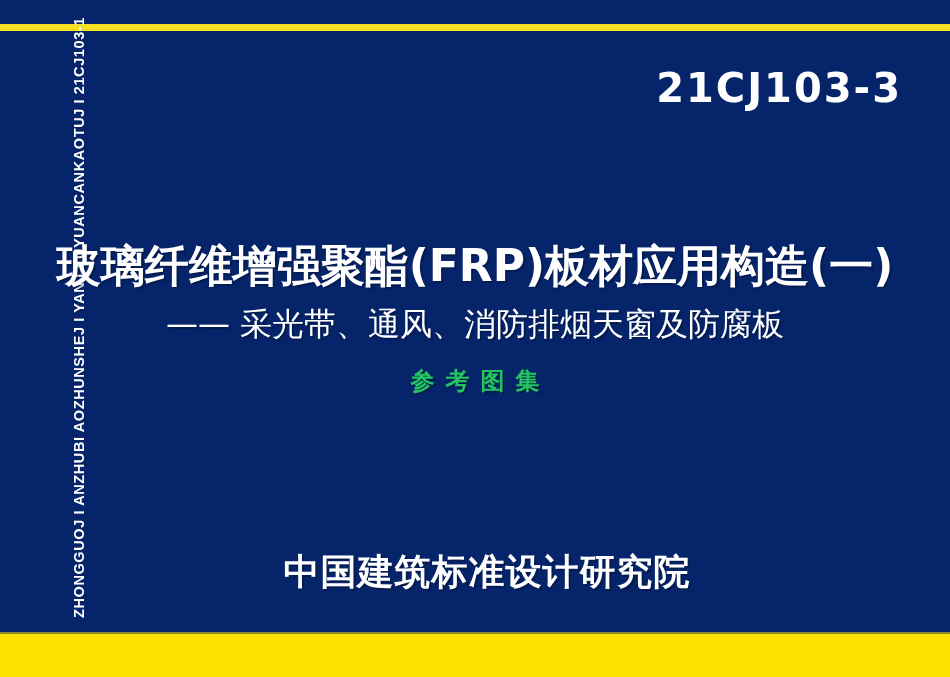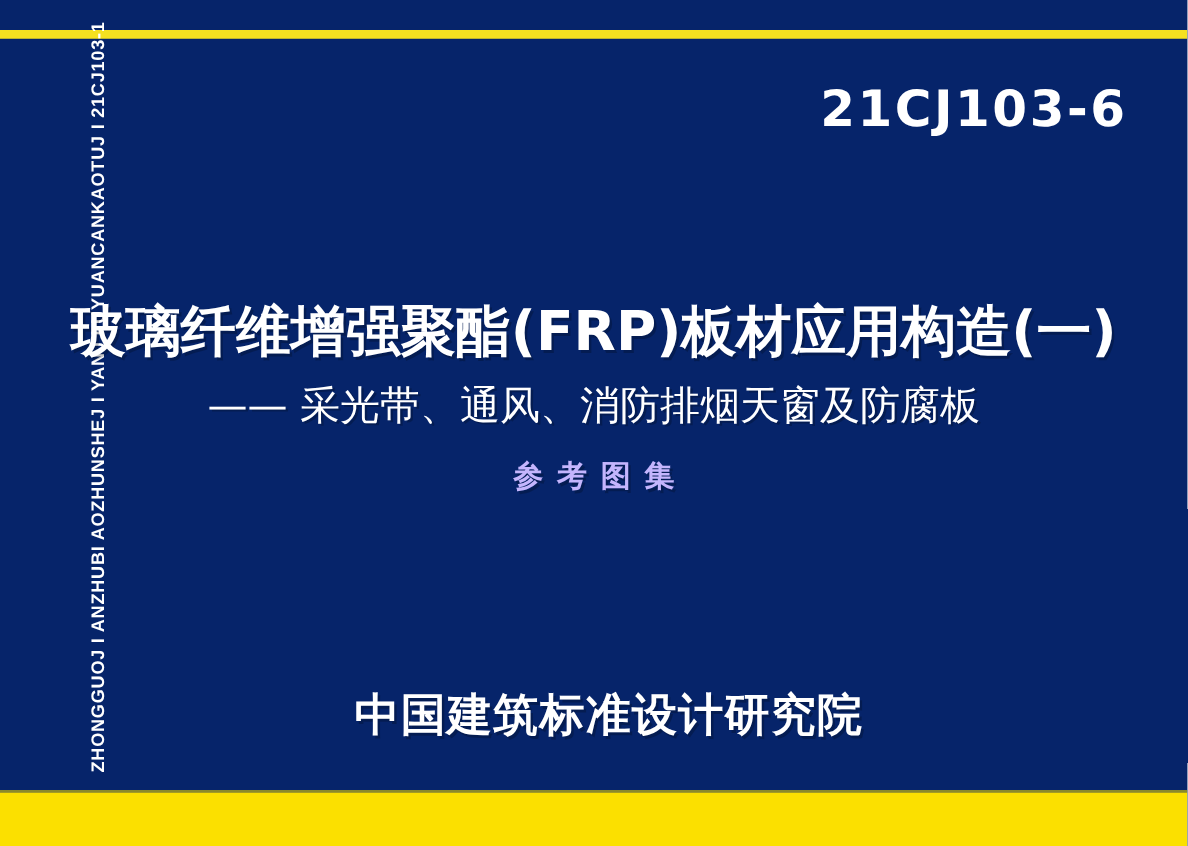--- a/index.html
+++ b/index.html
@@ -97,21 +97,21 @@
     color: #ffffff;
     font-size: 32px;
     font-weight: normal;
     line-height: 1.45;
     margin-top: 8px;
     white-space: nowrap;
     font-family: "DejaVu Sans", "Liberation Sans", sans-serif;
     text-shadow: 2px 2px 0 rgba(0,0,0,0.22);
   }
   .kind-line {
-    color: #c4b5fd;
+    color: #22c55e;
     font-size: 24px;
     font-weight: bold;
     letter-spacing: 11px;
     margin-top: 18px;
     padding-left: 11px;
     white-space: nowrap;
     font-family: "DejaVu Serif", "Liberation Serif", serif;
     text-shadow: 2px 2px 0 rgba(0,0,0,0.22);
   }
   
@@ -132,21 +132,21 @@
 </style>
 </head>
 <body>
 
 <div id="cover">
 
   <div class="top-rule"></div>
 
   <div class="side-pinyin">ZHONGGUOJ I ANZHUBI AOZHUNSHEJ I YANJ I UYUANCANKAOTUJ I  21CJ103-1</div>
 
-  <div class="code-box">21CJ103-6</div>
+  <div class="code-box">21CJ103-3</div>
 
   <div class="title-block">
     <div class="main-title">玻璃纤维增强聚酯(FRP)板材应用构造(一)</div>
     <div class="sub-title">—— 采光带、通风、消防排烟天窗及防腐板</div>
     <div class="kind-line">参考图集</div>
   </div>
 
   <div class="publisher">中国建筑标准设计研究院</div>
 
   <div class="bottom-band-edge"></div>

